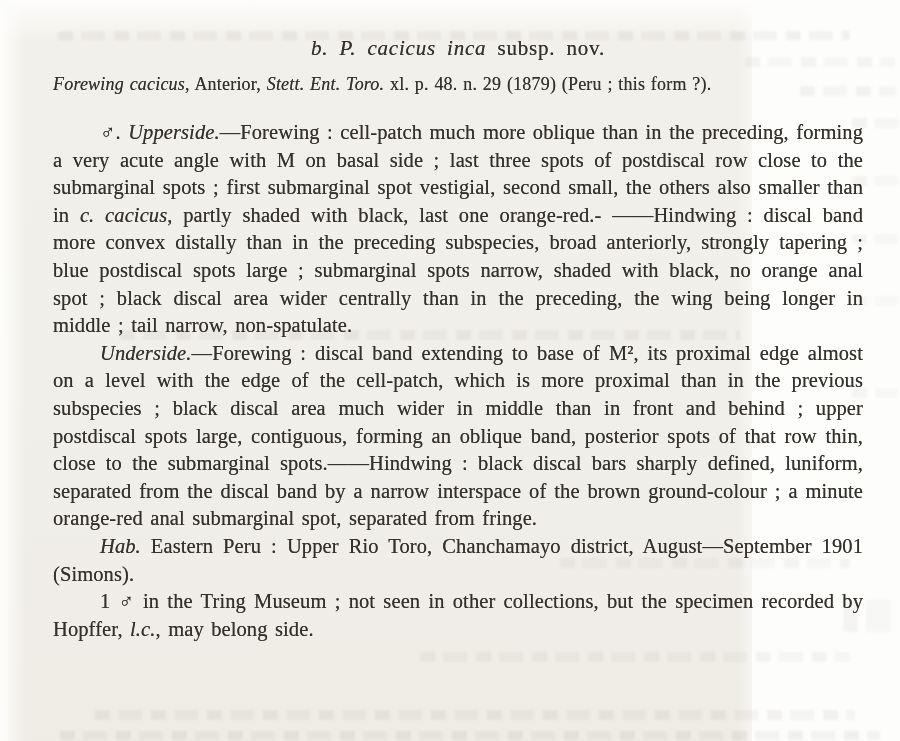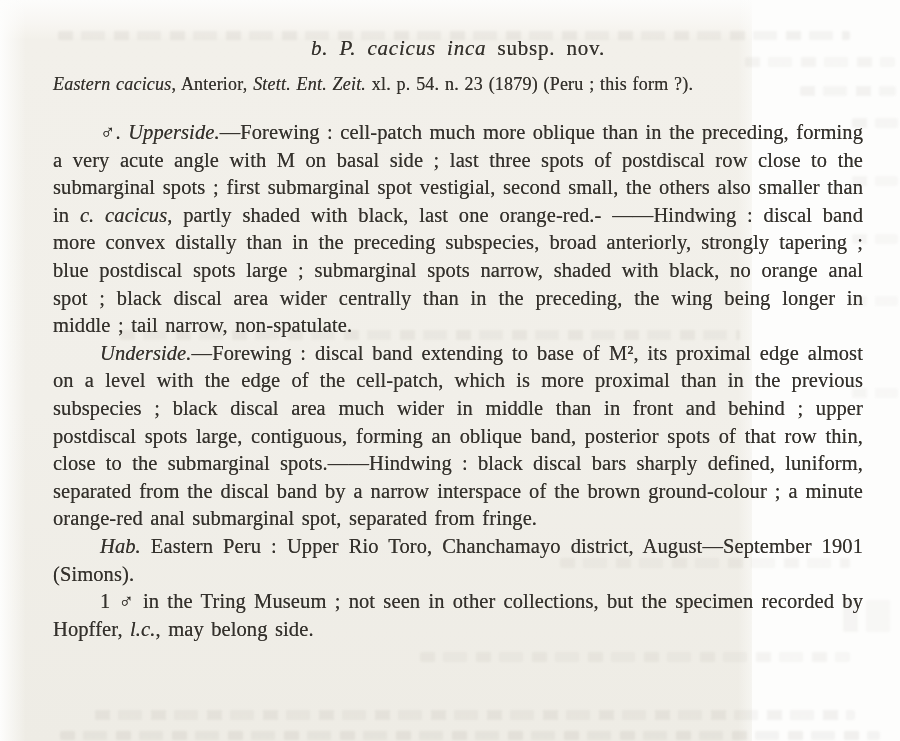--- a/index.html
+++ b/index.html
@@ -87,21 +87,21 @@
   <div class="ghost g9"></div>
   <div class="ghost g10"></div>
   <div class="ghost g11"></div>
   <div class="ghost g12"></div>
   <div class="ghost g13"></div>
   <div class="ghost g14"></div>
 
   <div class="content">
     <h1 class="heading"><span class="it">b. P. cacicus inca</span><span> subsp. nov.</span></h1>
 
-    <p class="reference"><span class="it">Eastern cacicus</span><span>, Anterior, </span><span class="it">Stett. Ent. Zeit.</span><span> xl. p. 54. n. 23 (1879) (Peru ; this form ?).</span></p>
+    <p class="reference"><span class="it">Forewing cacicus</span><span>, Anterior, </span><span class="it">Stett. Ent. Toro.</span><span> xl. p. 48. n. 29 (1879) (Peru ; this form ?).</span></p>
 
     <div class="bodytext">
       <p><span>♂. </span><span class="it">Upperside.</span><span>—Forewing : cell-patch much more oblique than in the preceding, forming a very acute angle with M on basal side ; last three spots of postdiscal row close to the submarginal spots ; first submarginal spot vestigial, second small, the others also smaller than in </span><span class="it">c. cacicus</span><span>, partly shaded with black, last one orange-red.- ——Hindwing : discal band more convex distally than in the preceding subspecies, broad anteriorly, strongly tapering ; blue postdiscal spots large ; submarginal spots narrow, shaded with black, no orange anal spot ; black discal area wider centrally than in the preceding, the wing being longer in middle ; tail narrow, non-spatulate.</span></p>
       <p><span class="it">Underside.</span><span>—Forewing : discal band extending to base of M², its proximal edge almost on a level with the edge of the cell-patch, which is more proximal than in the previous subspecies ; black discal area much wider in middle than in front and behind ; upper postdiscal spots large, contiguous, forming an oblique band, posterior spots of that row thin, close to the submarginal spots.——Hindwing : black discal bars sharply defined, luniform, separated from the discal band by a narrow interspace of the brown ground-colour ; a minute orange-red anal submarginal spot, separated from fringe.</span></p>
       <p><span class="it">Hab.</span><span> Eastern Peru : Upper Rio Toro, Chanchamayo district, August—September 1901 (Simons).</span></p>
       <p><span>1 ♂ in the Tring Museum ; not seen in other collections, but the specimen recorded by Hopffer, </span><span class="it">l.c.</span><span>, may belong side.</span></p>
     </div>
   </div>
 </div>
 

